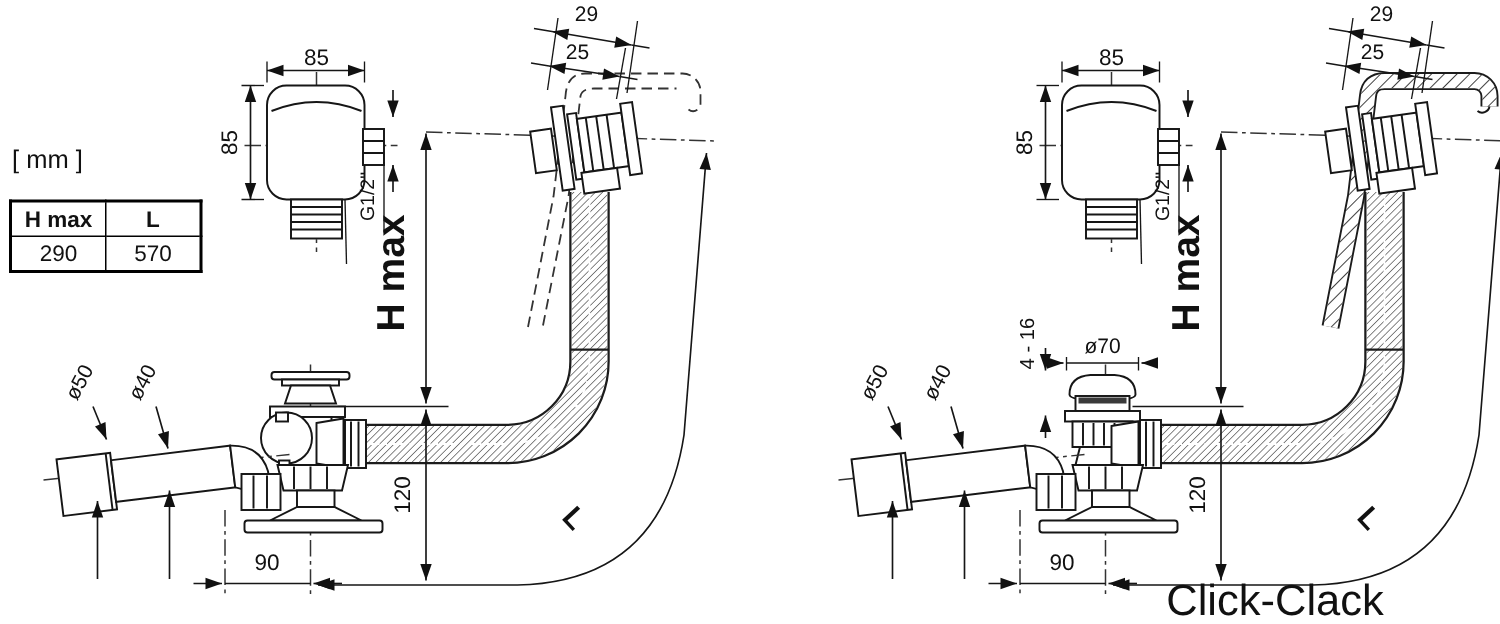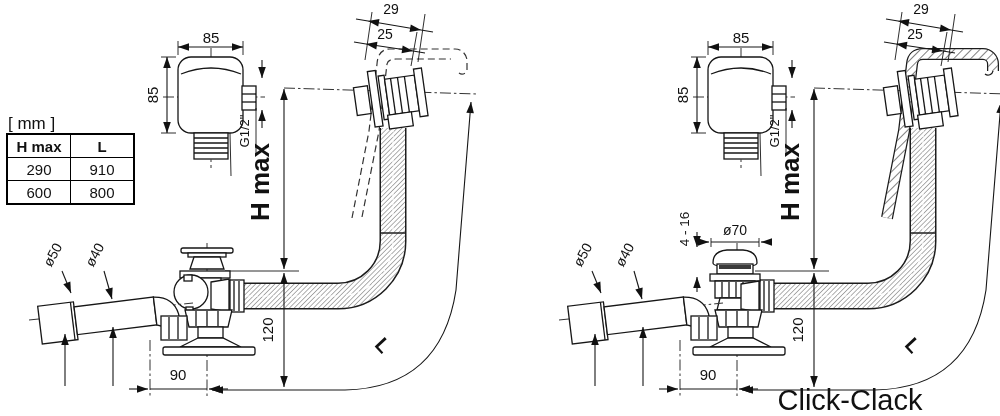--- a/index.html
+++ b/index.html
@@ -1,18 +1,18 @@
 <!DOCTYPE html>
 <html><head>
 <meta charset="utf-8">
 <style>
   html,body{margin:0;padding:0;background:#fff;}
   #stage{position:relative;width:1000px;height:416px;background:#fff;overflow:hidden;
          font-family:"Liberation Sans",sans-serif;color:#111;}
-  #units{position:absolute;left:8px;top:114px;font-size:17px;color:#111;}
+  #units{position:absolute;left:8px;top:97px;font-size:17px;color:#111;}
   #dim-table{position:absolute;left:6px;top:133px;border-collapse:collapse;}
   #dim-table th,#dim-table td{border:1.5px solid #000;width:62px;height:22px;
       text-align:center;font-size:15px;padding:0;}
   #dim-table th{font-weight:bold;}
   #dim-table{border:2px solid #000;}
   svg{position:absolute;top:0;}
   #svgA{left:15px;}
   #svgB{left:545px;}
   svg text{font-family:"Liberation Sans",sans-serif;fill:#111;}
   .ln{stroke:#161616;stroke-width:1.3;fill:none;}
@@ -34,25 +34,21 @@
   <div id="units">[ mm ]</div>
 
   <table id="dim-table">
     <tbody>
         <tr>
       <th>H max</th>
       <th>L</th>
     </tr>
     <tr>
       <td>290</td>
-      <td>910</td>
-    </tr>
-    <tr>
-      <td>600</td>
-      <td>800</td>
+      <td>570</td>
     </tr>
   </tbody>
     </table>
 
   <svg id="svgA" width="470" height="416" viewBox="0 0 470 416">
     <defs>
       <marker id="arrA" viewBox="-12 -5 13 10" markerWidth="13" markerHeight="10" refX="0" refY="0" markerUnits="userSpaceOnUse" orient="auto-start-reverse">
         <path d="M0,0 L-11,3.8 L-11,-3.8 Z" fill="#111"></path>
       </marker>
       <pattern id="corrA" width="3.4" height="3.4" patternUnits="userSpaceOnUse" patternTransform="rotate(45)">

